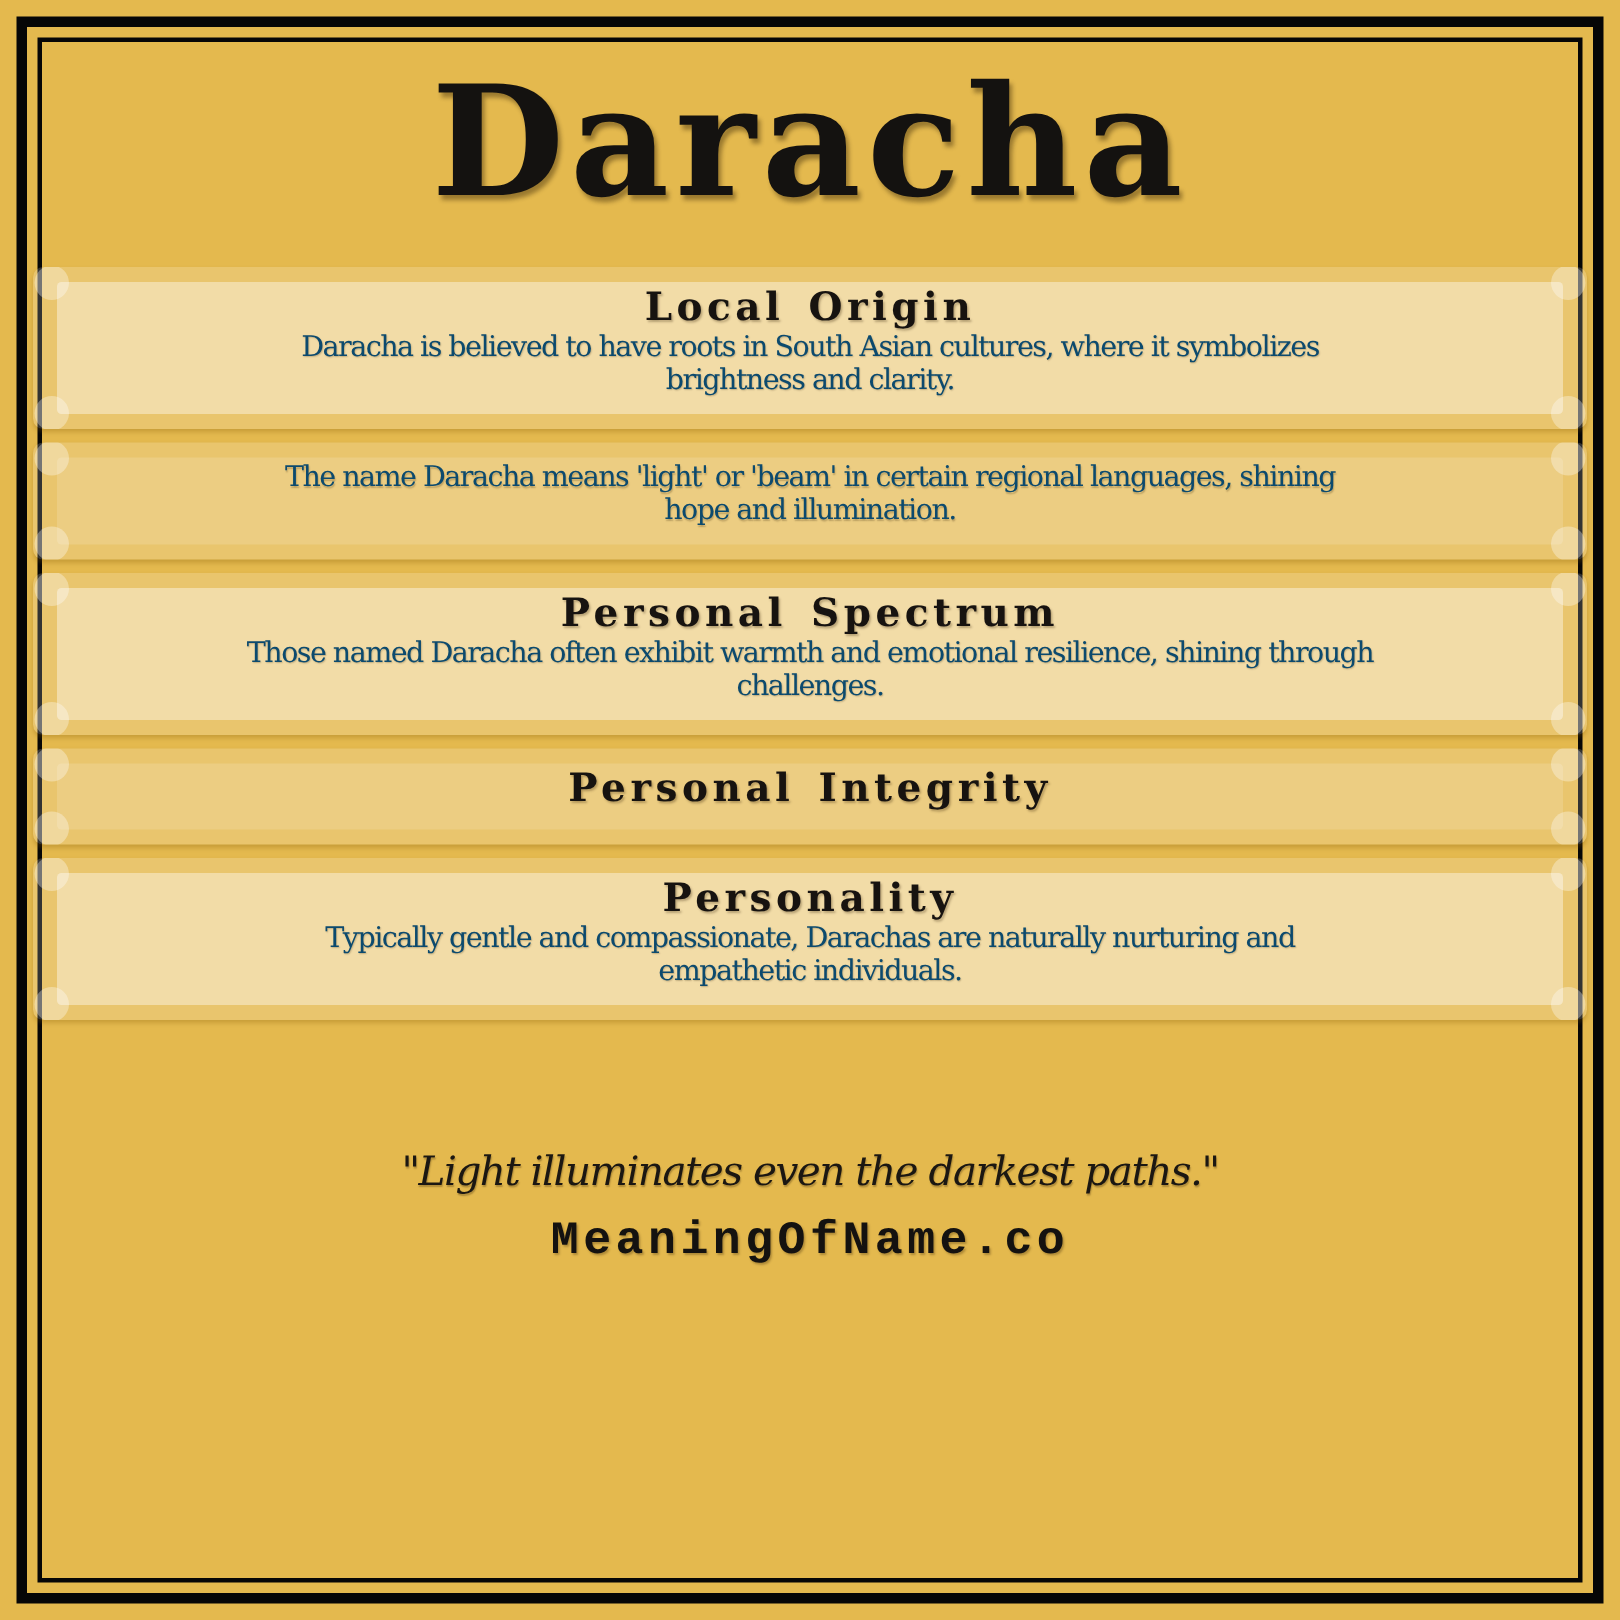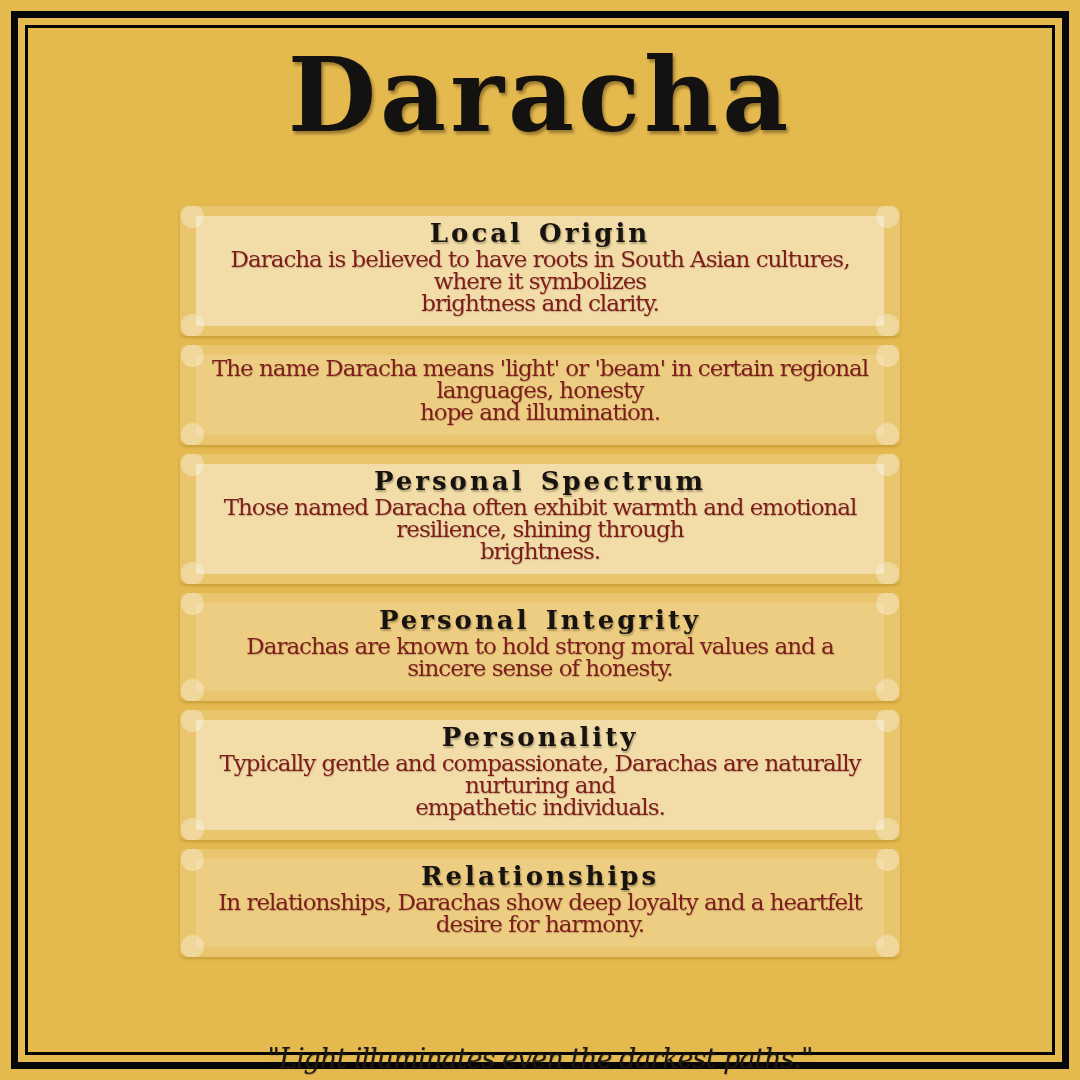--- a/index.html
+++ b/index.html
@@ -28,22 +28,22 @@
   .main-title {
     margin: 16px 0 0 0;
     font-size: 102px;
     font-weight: bold;
     line-height: 102px;
     letter-spacing: 4px;
     color: #141210;
     text-shadow: 2px 3px 3px rgba(45, 28, 0, 0.40);
   }
   .cards {
-    width: 720px;
-    margin-top: 60px;
+    width: 1036px;
+    margin-top: 32px;
     display: flex; flex-direction: column;
     gap: 9px;
   }
   .card {
     position: relative;
     border-radius: 7px;
     background: rgba(255, 255, 255, 0.18);
     padding: 10px 16px;
     overflow: hidden;
     box-shadow: 0 2px 3px rgba(130, 85, 5, 0.28);
@@ -58,24 +58,24 @@
   .card-title {
     font-size: 26px;
     font-weight: bold;
     line-height: 30px;
     letter-spacing: 3px;
     word-spacing: 4px;
     color: #171310;
     text-shadow: 1px 1.5px 1.5px rgba(45, 28, 0, 0.30);
   }
   .card-body {
-    font-size: 23px;
+    font-size: 19px;
     line-height: 22px;
     letter-spacing: -1px;
-    color: #7f1d1d;
+    color: #0c4a6e;
     white-space: pre-line;
     text-shadow: 0.5px 1px 1px rgba(45, 28, 0, 0.25);
   }
   .pin {
     position: absolute;
     width: 23px; height: 23px;
     border-radius: 50%;
     background: rgba(255, 255, 255, 0.33);
   }
   .pin-tl { top: -1px;    left: 1px;  }
@@ -123,69 +123,58 @@
 brightness and clarity.</div>
       </div>
     </div>
 
     <div class="card dark">
       <span class="pin pin-tl"></span>
       <span class="pin pin-tr"></span>
       <span class="pin pin-bl"></span>
       <span class="pin pin-br"></span>
       <div class="card-inner">
-        <div class="card-body">The name Daracha means 'light' or 'beam' in certain regional languages, honesty
+        <div class="card-body">The name Daracha means 'light' or 'beam' in certain regional languages, shining
 hope and illumination.</div>
       </div>
     </div>
 
     <div class="card light">
       <span class="pin pin-tl"></span>
       <span class="pin pin-tr"></span>
       <span class="pin pin-bl"></span>
       <span class="pin pin-br"></span>
       <div class="card-inner">
         <div class="card-title">Personal Spectrum</div>
         <div class="card-body">Those named Daracha often exhibit warmth and emotional resilience, shining through
-brightness.</div>
+challenges.</div>
       </div>
     </div>
 
     <div class="card dark">
       <span class="pin pin-tl"></span>
       <span class="pin pin-tr"></span>
       <span class="pin pin-bl"></span>
       <span class="pin pin-br"></span>
       <div class="card-inner">
         <div class="card-title">Personal Integrity</div>
-        <div class="card-body">Darachas are known to hold strong moral values and a sincere sense of honesty.</div>
       </div>
     </div>
 
     <div class="card light">
       <span class="pin pin-tl"></span>
       <span class="pin pin-tr"></span>
       <span class="pin pin-bl"></span>
       <span class="pin pin-br"></span>
       <div class="card-inner">
         <div class="card-title">Personality</div>
         <div class="card-body">Typically gentle and compassionate, Darachas are naturally nurturing and
 empathetic individuals.</div>
       </div>
     </div>
 
-    <div class="card dark">
-      <span class="pin pin-tl"></span>
-      <span class="pin pin-tr"></span>
-      <span class="pin pin-bl"></span>
-      <span class="pin pin-br"></span>
-      <div class="card-inner">
-        <div class="card-title">Relationships</div>
-        <div class="card-body">In relationships, Darachas show deep loyalty and a heartfelt desire for harmony.</div>
-      </div>
-    </div>
 
   </div>
 
   <div class="quote">"Light illuminates even the darkest paths."</div>
   <div class="brand">MeaningOfName.co</div>
 
 </div>
 
 </body></html>

